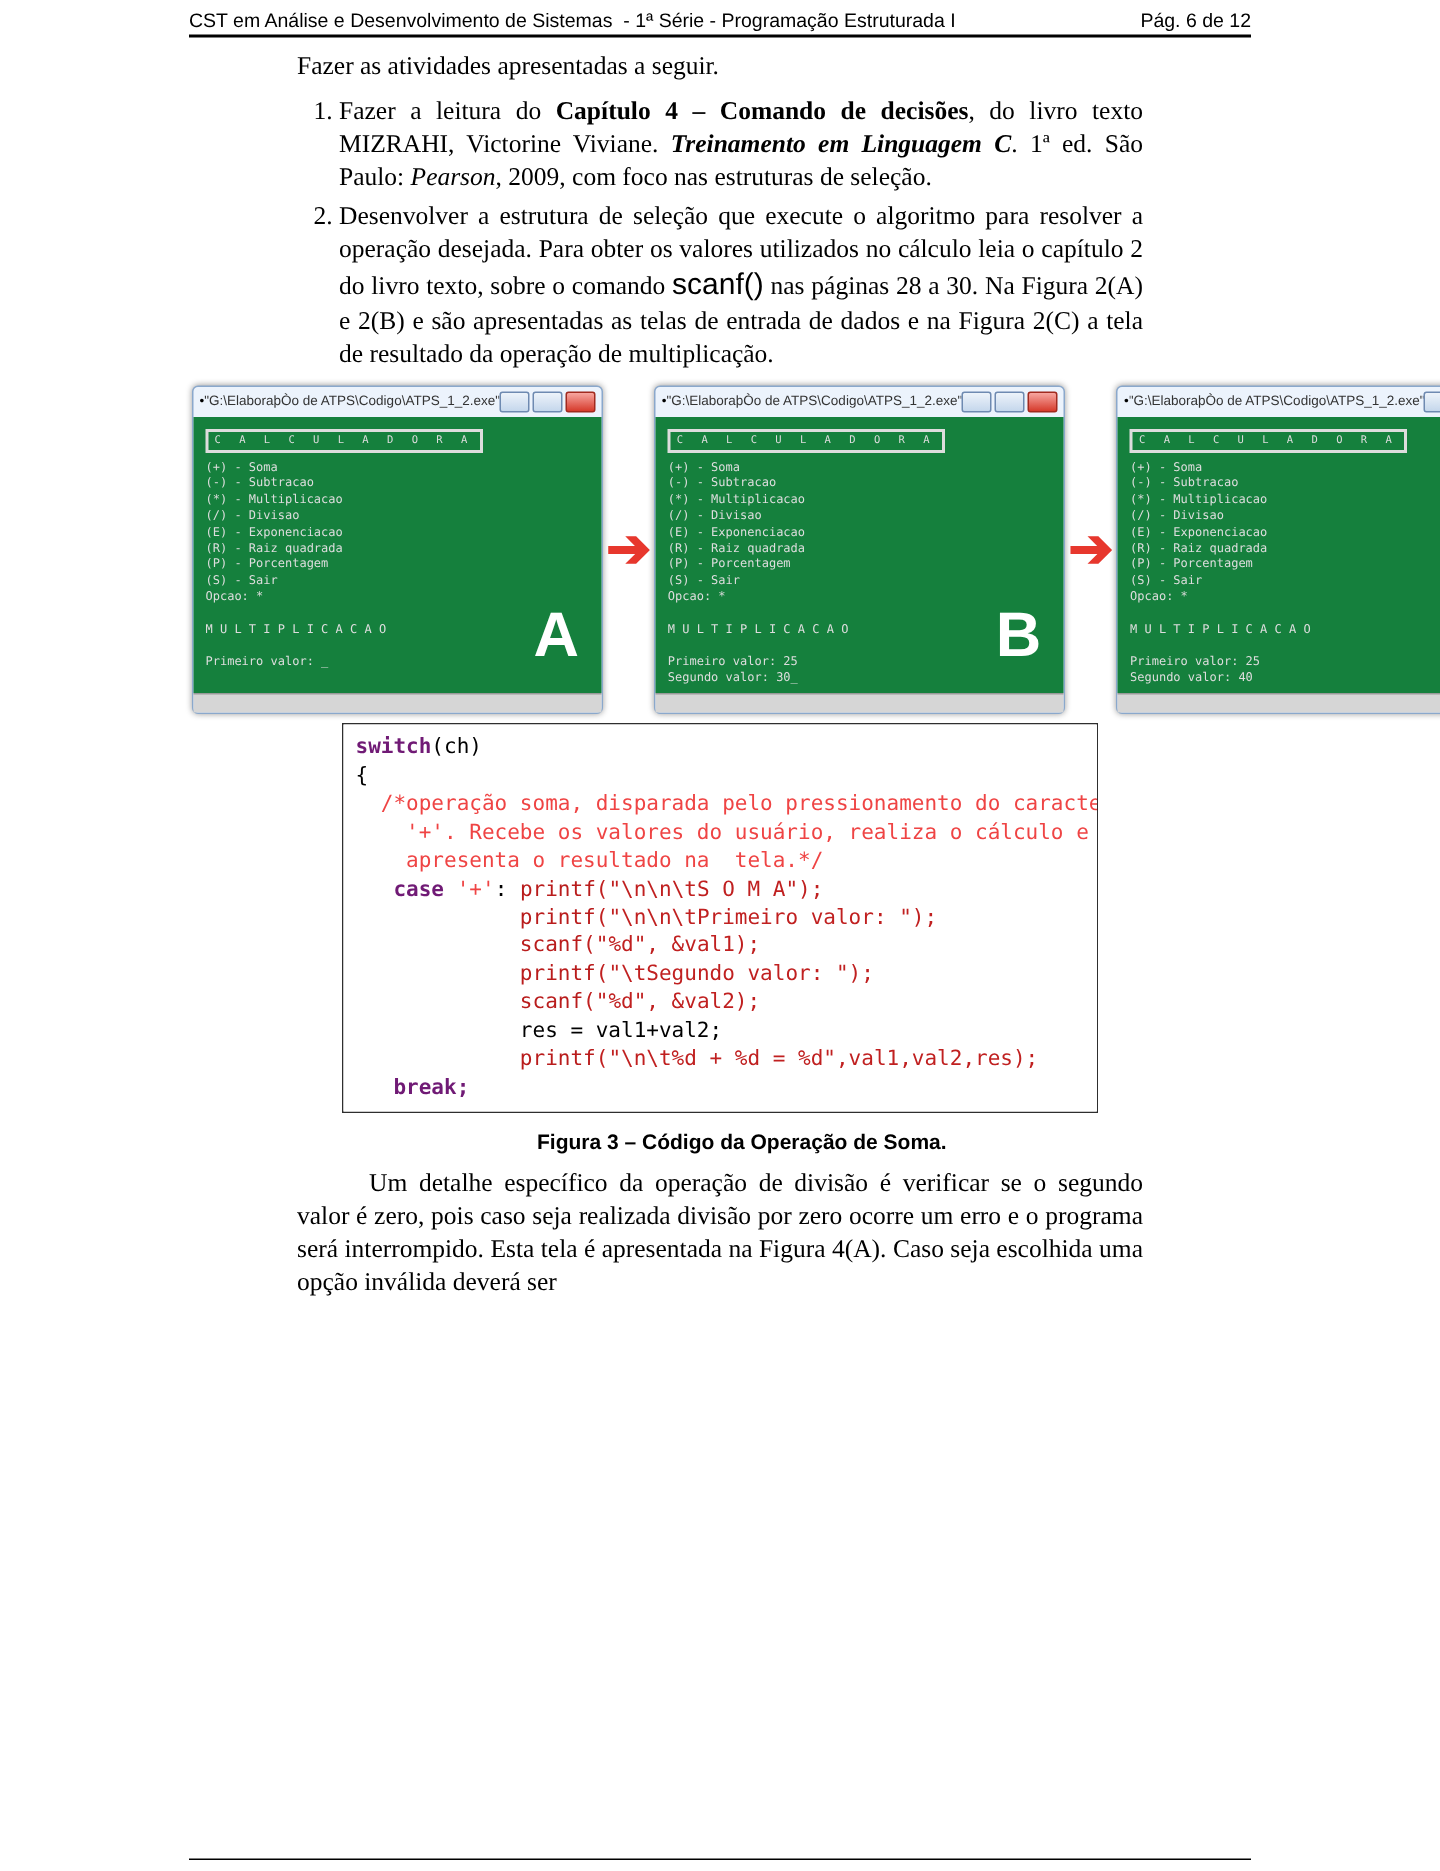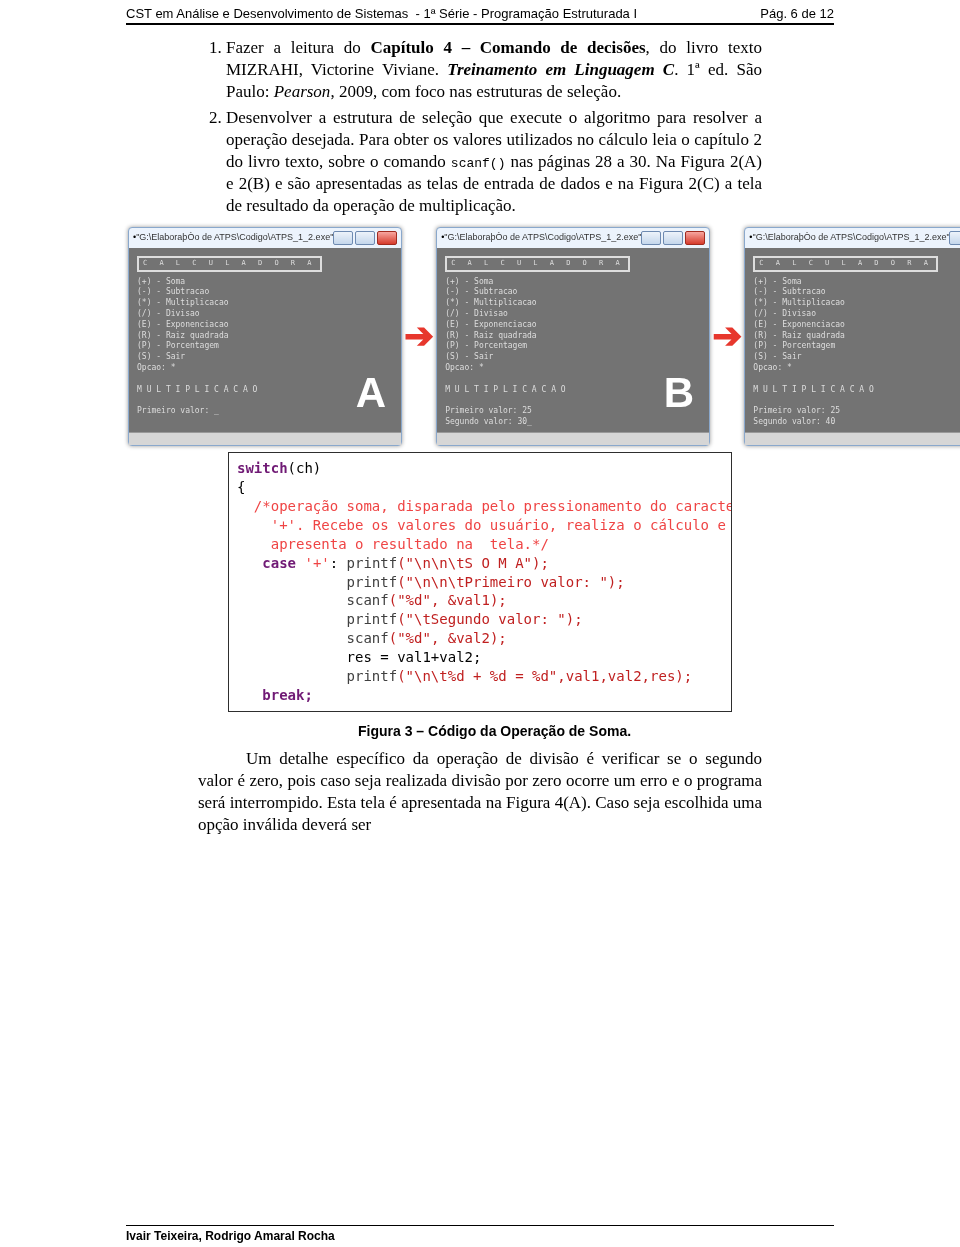--- a/index.html
+++ b/index.html
@@ -5,45 +5,45 @@
   body{margin:0;background:#fff;font-family:"Times New Roman",Times,serif;color:#000;}
   .page{width:788px;min-height:1247px;margin:0 auto;position:relative;display:flex;flex-direction:column;}
   .hdr{display:flex;justify-content:space-between;align-items:center;padding:6px 40px 2px 40px;font-family:Arial,Helvetica,sans-serif;font-size:13px;}
   .hrule{height:1.5px;background:#000;margin:0 40px 8px 40px;}
   .content{padding:0 112px 0 112px;font-size:17px;line-height:1.3;flex:1;}
   .content p{margin:0 0 8px 0;text-align:justify;}
   .indent{text-indent:48px;}
   .pass{font-weight:bold;font-size:17px;margin:18px 0 6px 0;}
   ol.plain{list-style:decimal;padding-left:28px;margin:4px 0 8px 0;}
   ol.plain li{text-align:justify;margin-bottom:4px;}
-  .code-inline{font-family:Liberation Mono, monospace;font-size:13px;}
+  .code-inline{font-family:Liberation Sans, sans-serif;font-size:20px;}
   .figure-caption{font-family:Arial,Helvetica,sans-serif;font-size:14px;font-weight:bold;text-align:center;margin:10px 0 18px 0;}
 
   
   .consoles-row{display:flex;justify-content:space-between;align-items:center;gap:4px;margin:10px -70px 0 -70px;}
   .console-wrap{position:relative;}
   .win{background:#ecf3fc;border:1px solid #8aa8cc;border-radius:4px;box-shadow:0 0 4px rgba(0,0,0,.4);width:272px;font-family:Arial,Helvetica,sans-serif;}
   .win-titlebar{display:flex;align-items:center;justify-content:space-between;padding:3px 4px;font-size:9px;}
   .win-titlebar .title{white-space:nowrap;overflow:hidden;color:#333;}
   .win-btns{display:flex;gap:2px;}
   .win-btn{width:18px;height:12px;border-radius:2px;background:linear-gradient(#edf3fa,#c5d7ec);border:1px solid #6e8ab1;}
   .win-btn.close{background:linear-gradient(#f7a6a0,#d63b2c);border-color:#a12a1f;}
-  .term{background:#737373;color:#ddd;font-family:Consolas,"Lucida Console",monospace;font-size:8px;line-height:1.35;padding:8px;height:168px;overflow:hidden;}
+  .term{background:#15803d;color:#ddd;font-family:Consolas,"Lucida Console",monospace;font-size:8px;line-height:1.35;padding:8px;height:168px;overflow:hidden;}
   .sansser{font-family:Arial,Helvetica,sans-serif;}
   .calc-box{border:2px solid #ddd;padding:1px 4px;display:inline-block;font-size:7px;letter-spacing:4px;margin-bottom:5px;}
   .term-bottom-bar{height:12px;background:#d6d6d6;border-top:1px solid #999;}
   .big-letter{position:absolute;right:16px;bottom:26px;font-size:42px;font-weight:bold;color:#fff;font-family:Arial,Helvetica,sans-serif;}
   .arrow{color:#e7372d;font-size:36px;font-weight:bold;margin:0 -2px;}
 
   
   .codebox-wrap{margin:6px 30px 0 30px;}
   .codebox{border:1.5px solid #2e2e2e;background:#fff;font-family:Consolas,Menlo,monospace;font-size:14px;line-height:1.35;padding:6px 8px 6px 8px;white-space:pre;overflow-x:auto;}
   .kw{color:#701a75;font-weight:bold;}
   .cm{color:#ef4444;}
-  .fn{color:#404040;}
+  .fn{color:#b91c1c;}
   .str{color:#c02020;}
 
   
   .ftr{margin-top:auto;padding:4px 40px 4px 40px;}
   .ftr .hrule2{height:1.5px;background:#000;margin-bottom:3px;}
   .ftr-txt{font-family:Arial,Helvetica,sans-serif;font-size:12px;font-weight:bold;}
 </style>
 </head>
 <body>
 
@@ -51,20 +51,21 @@
 
   <div class="hdr">
     <span>CST em Análise e Desenvolvimento de Sistemas&nbsp; -&nbsp;1ª Série - Programação Estruturada I</span>
     <span>Pág. 6 de 12</span>
   </div>
   <div class="hrule"></div>
 
   <div class="content">
 
 
+    <p>Fazer as atividades apresentadas a seguir.</p>
 
     <ol class="plain">
       <li>
         <span>Fazer a leitura do </span><b>Capítulo 4 – Comando de decisões</b><span>, do livro texto MIZRAHI, Victorine Viviane. </span><i><b>Treinamento em Linguagem C</b></i><span>. 1ª ed. São Paulo: </span><i>Pearson</i><span>, 2009, com foco nas estruturas de seleção.</span>
       </li>
       <li>
         <span>Desenvolver a estrutura de seleção que execute o algoritmo para resolver a operação desejada. Para obter os valores utilizados no cálculo leia o capítulo 2 do livro texto, sobre o comando </span><span class="code-inline">scanf()</span><span> nas páginas 28 a 30. Na Figura 2(A) e 2(B) e são apresentadas as telas de entrada de dados e na Figura 2(C) a tela de resultado da operação de multiplicação.</span>
       </li>
     </ol>
 
@@ -160,16 +161,15 @@
     </div>
 
     <p class="figure-caption" style="margin-top:10px;margin-left:-40px;text-align:left;padding-left:200px;">Figura 3 – Código da Operação de Soma.</p>
 
     <p class="indent">Um detalhe específico da operação de divisão é verificar se o segundo valor é zero, pois caso seja realizada divisão por zero ocorre um erro e o programa será interrompido. Esta tela é apresentada na Figura 4(A). Caso seja escolhida uma opção inválida deverá ser</p>
 
   </div>
 
   <div class="ftr">
     <div class="hrule2"></div>
-    <div class="ftr-txt">Ivair Teixeira, Rodrigo Amaral Rocha</div>
   </div>
 
 </div>
 
 </body></html>

